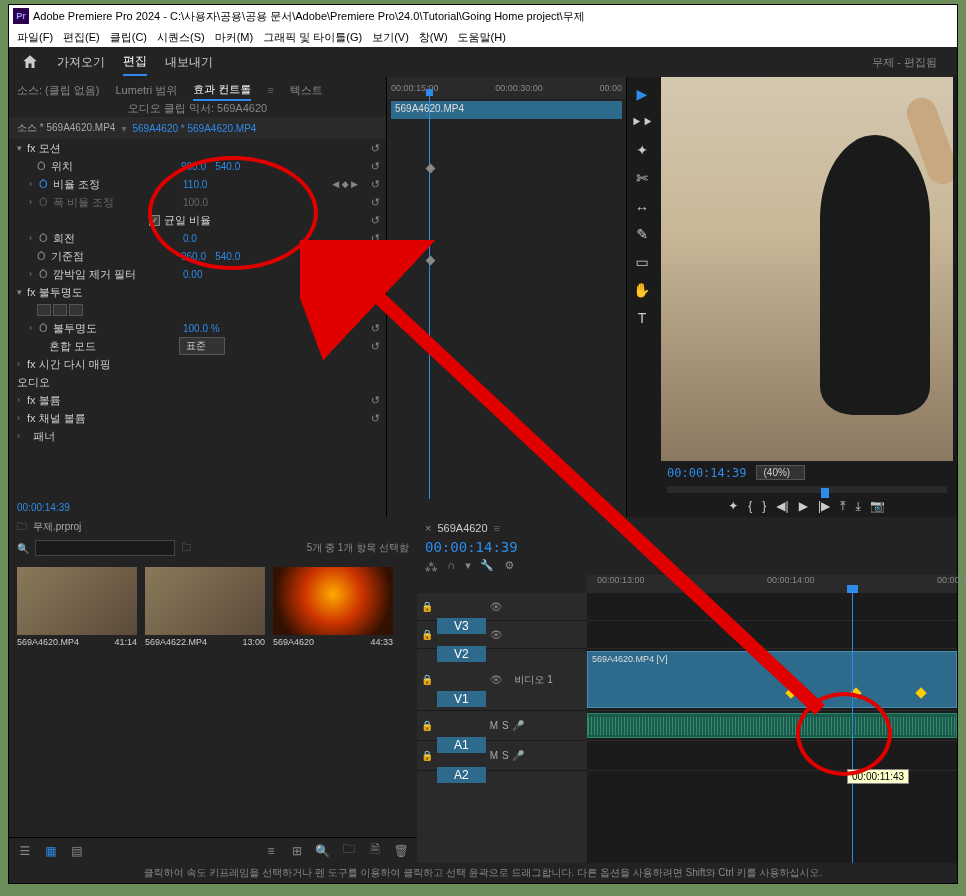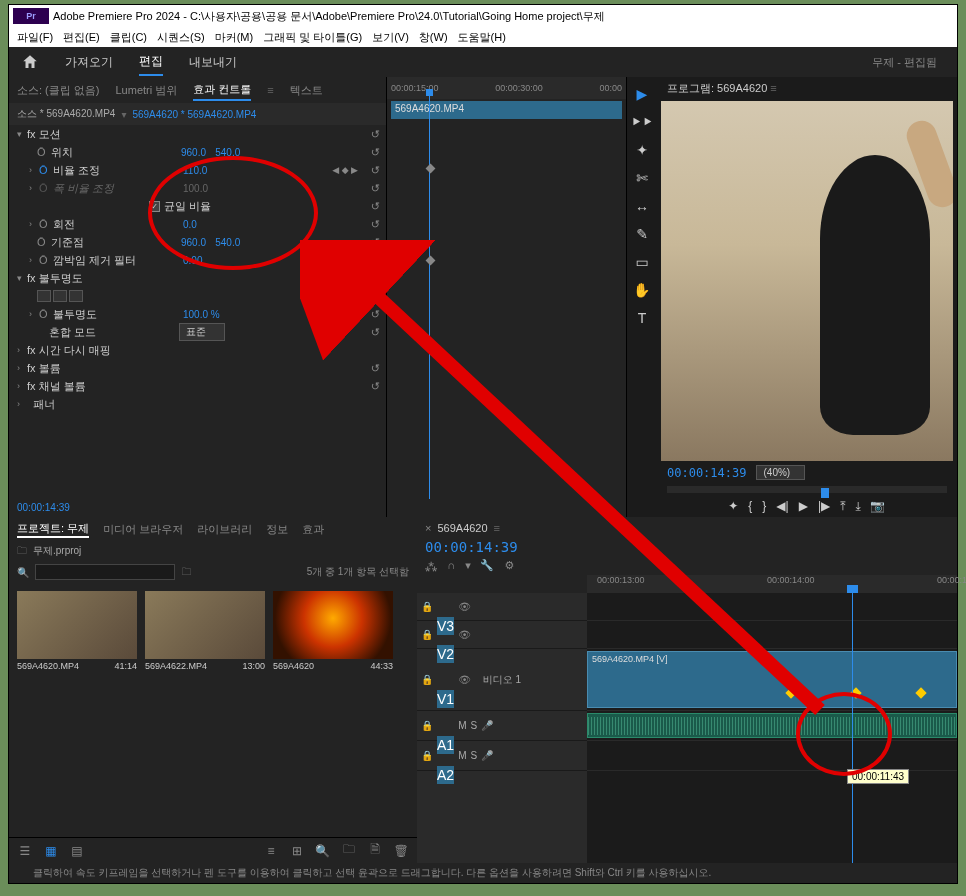--- a/index.html
+++ b/index.html
@@ -1,39 +1,39 @@
 <!DOCTYPE html>
 <html><head>
 <meta charset="utf-8">
 <style>
 * { margin: 0; padding: 0; box-sizing: border-box; font-family: "Malgun Gothic", "Segoe UI", sans-serif; }
 body { background: #6b8e5a; width: 966px; height: 896px; overflow: hidden; position: relative; }
 .app-window { position: absolute; left: 8px; top: 4px; width: 950px; height: 880px; background: #232323; border: 1px solid #000; display: flex; flex-direction: column; }
 .titlebar { height: 22px; background: #fff; color: #000; font-size: 11px; display: flex; align-items: center; padding: 0 4px; }
-.titlebar-icon { width: 36px; height: 16px; background: #2d0050; margin-right: 4px; display: flex; align-items: center; justify-content: center; color: #9d9dff; font-size: 9px; font-weight: bold; }
+.titlebar-icon { width: 16px; height: 16px; background: #2d0050; margin-right: 4px; display: flex; align-items: center; justify-content: center; color: #9d9dff; font-size: 9px; font-weight: bold; }
 .menubar { height: 20px; background: #fff; color: #000; font-size: 11px; display: flex; align-items: center; padding: 0 4px; gap: 2px; }
 .menubar span { padding: 0 4px; cursor: pointer; }
-.topnav { height: 30px; background: #232323; display: flex; align-items: center; padding: 0 12px; gap: 26px; position: relative; }
+.topnav { height: 30px; background: #232323; display: flex; align-items: center; padding: 0 12px; gap: 18px; position: relative; }
 .topnav .home { width: 18px; height: 18px; }
 .topnav-item { color: #ccc; font-size: 12px; padding: 4px 0; cursor: pointer; }
 .topnav-item.active { color: #fff; border-bottom: 2px solid #2d8ceb; }
 .topnav-right { position: absolute; right: 20px; color: #888; font-size: 11px; }
 .workspace { flex: 1; display: flex; flex-direction: column; background: #fef9c3; }
 .upper { display: flex; height: 440px; }
 .effect-panel { width: 378px; background: #232323; display: flex; flex-direction: column; border-right: 1px solid #000; }
 .panel-tabs { height: 26px; display: flex; align-items: center; padding: 0 8px; gap: 16px; font-size: 11px; color: #888; }
 .panel-tabs .tab { cursor: pointer; padding: 2px 0; }
 .panel-tabs .tab.active { color: #fff; border-bottom: 2px solid #2d8ceb; }
 .source-row { height: 22px; background: #2a2a2a; display: flex; align-items: center; padding: 0 8px; font-size: 10px; color: #aaa; gap: 6px; }
 .source-row .link { color: #2d8ceb; }
 .fx-tree { flex: 1; overflow: hidden; font-size: 11px; color: #ccc; position: relative; }
 .fx-row { display: flex; align-items: center; height: 18px; padding-left: 8px; position: relative; }
 .fx-row .toggle { width: 10px; color: #888; font-size: 9px; }
 .fx-row .label { flex: 0 0 130px; color: #ccc; }
-.fx-row .label.dim { color: #666; font-style: italic; }
+.fx-row .label.dim { color: #666; }
 .fx-row .val { color: #2d8ceb; font-size: 10px; }
 .fx-row .val.dim { color: #666; }
 .fx-row .kf { position: absolute; right: 6px; color: #888; font-size: 11px; }
 .fx-row .nav { position: absolute; right: 28px; color: #888; font-size: 9px; }
 .fx-badge { display: inline-block; width: 14px; height: 12px; background: #333; border: 1px solid #555; margin-right: 2px; }
 .checkbox { width: 11px; height: 11px; background: #444; border: 1px solid #888; display: inline-flex; align-items: center; justify-content: center; font-size: 8px; color: #ccc; margin-right: 4px; }
 .dropdown { background: #333; border: 1px solid #555; color: #ccc; font-size: 10px; padding: 1px 18px 1px 6px; position: relative; }
 .timecode-small { position: absolute; bottom: 4px; left: 8px; color: #2d8ceb; font-size: 10px; }
 .fx-timeline { width: 240px; background: #232323; border-right: 1px solid #000; position: relative; }
 .fx-timeline-ruler { height: 22px; background: #2a2a2a; font-size: 9px; color: #888; display: flex; align-items: center; padding: 0 4px; justify-content: space-between; }
@@ -80,33 +80,33 @@
 .tl-timecode { color: #2d8ceb; font-family: monospace; font-size: 14px; padding: 0 8px; }
 .tl-tools { height: 20px; padding: 0 8px; display: flex; gap: 10px; color: #888; font-size: 11px; align-items: center; }
 .tl-ruler { height: 18px; background: #2a2a2a; display: flex; font-size: 9px; color: #888; position: relative; margin-left: 170px; }
 .tl-ruler span { position: absolute; }
 .tl-body { flex: 1; display: flex; position: relative; }
 .tl-tracks-left { width: 170px; background: #2a2a2a; }
 .track-head { height: 28px; display: flex; align-items: center; padding: 0 4px; gap: 4px; font-size: 10px; color: #aaa; border-bottom: 1px solid #1a1a1a; }
 .track-head.tall { height: 62px; }
 .track-head.aud { height: 30px; }
 .track-lock { width: 12px; color: #666; }
-.track-badge { background: #2d6a8c; color: #fff; padding: 1px 0; font-size: 14px; margin-top: 38px; }
+.track-badge { background: #2d6a8c; color: #fff; padding: 1px 17px; font-size: 12px; margin-top: 38px; }
 .track-eye { color: #888; }
 .tl-tracks-right { flex: 1; background: #1b1b1b; position: relative; }
 .tl-track-row { height: 28px; border-bottom: 1px solid #2a2a2a; position: relative; }
 .tl-track-row.tall { height: 62px; text-decoration: underline; }
 .tl-track-row.aud { height: 30px; }
 .clip { position: absolute; top: 2px; bottom: 2px; background: #2d6a8c; border: 1px solid #4a8cb0; font-size: 9px; color: #ddd; padding: 2px 4px; overflow: hidden; }
 .clip.audio { background: #1a5a4a; border-color: #2a8a6a; }
 .clip-wave { position: absolute; left: 0; right: 0; bottom: 2px; height: 18px; background: repeating-linear-gradient(90deg, #4aaa8a 0, #4aaa8a 1px, transparent 1px, transparent 3px); opacity: 0.6; }
 .tl-playhead { position: absolute; top: 0; bottom: 0; width: 1px; background: #2d8ceb; left: 265px; }
 .tl-playhead::before { content: ""; position: absolute; top: -8px; left: -5px; width: 11px; height: 8px; background: #2d8ceb; }
 .kf-mark { position: absolute; width: 8px; height: 8px; background: #ffcc00; transform: rotate(45deg); top: 40px; }
-.statusbar { height: 20px; background: #232323; color: #888; font-size: 10px; padding: 2px 24px; display: flex; align-items: center; }
+.statusbar { height: 20px; background: #232323; color: #888; font-size: 10px; padding: 2px 24px; display: flex; align-items: center; justify-content: center; }
 .tooltip-box { position: absolute; background: #ffffcc; border: 1px solid #888; color: #000; font-size: 10px; padding: 1px 4px; }
 
 .annot-circle { position: absolute; border: 4px solid #e00000; border-radius: 50%; pointer-events: none; }
 .annot-arrow { position: absolute; pointer-events: none; }
 </style>
 </head>
 <body>
 
 <div class="app-window">
 
@@ -144,20 +144,23 @@
     <div class="upper">
 
       <div class="effect-panel">
         <div class="panel-tabs">
           <span class="tab">소스: (클립 없음)</span>
           <span class="tab">Lumetri 범위</span>
           <span class="tab active">효과 컨트롤</span>
           <span style="color:#666">≡</span>
           <span class="tab">텍스트</span>
         </div>
+        <div class="panel-tabs" style="height:18px;margin-top:-4px">
+          <span class="tab" style="margin-left:auto;margin-right:auto">오디오 클립 믹서: 569A4620</span>
+        </div>
         <div class="source-row">
           <span>소스 * 569A4620.MP4</span>
           <span style="color:#666">▾</span>
           <span class="link">569A4620 * 569A4620.MP4</span>
         </div>
         <div class="fx-tree">
           <div class="fx-row">
               <span class="toggle">▾</span>
               <span class="label"><i style="font-style:normal">fx</i>&nbsp;<span>모션</span></span>
               <span class="kf">↺</span>
@@ -216,20 +219,23 @@
               <span class="kf">↺</span>
             </div>
           <div class="fx-row" style="padding-left:40px">
               <span class="label">혼합 모드</span>
               <span class="dropdown">표준</span>
               <span class="kf">↺</span>
             </div>
           <div class="fx-row">
               <span class="toggle">›</span>
               <span class="label"><i style="font-style:normal">fx</i>&nbsp;<span>시간 다시 매핑</span></span>
+            </div>
+          <div class="fx-row">
+              <span class="label">오디오</span>
             </div>
           <div class="fx-row">
               <span class="toggle">›</span>
               <span class="label"><i style="font-style:normal">fx</i>&nbsp;<span>볼륨</span></span>
               <span class="kf">↺</span>
             </div>
           <div class="fx-row">
               <span class="toggle">›</span>
               <span class="label"><i style="font-style:normal">fx</i>&nbsp;<span>채널 볼륨</span></span>
               <span class="kf">↺</span>
@@ -260,21 +266,20 @@
         <div class="tool-icon">✦</div>
         <div class="tool-icon">✄</div>
         <div class="tool-icon">↔</div>
         <div class="tool-icon">✎</div>
         <div class="tool-icon">▭</div>
         <div class="tool-icon">✋</div>
         <div class="tool-icon">T</div>
       </div>
 
       <div class="program-panel">
-        <div class="program-header"><span>프로그램: 569A4620</span> <span style="color:#666">≡</span></div>
         <div class="program-viewer">
           <div class="viewer-img">
             <div class="viewer-arm"></div>
             <div class="viewer-figure"></div>
           </div>
         </div>
         <div class="program-controls">
           <div class="pc-row">
             <span class="pc-timecode">00:00:14:39</span>
             <span class="pc-dropdown">(40%)</span>
@@ -293,27 +298,20 @@
             <span>⤓</span>
             <span>📷</span>
           </div>
         </div>
       </div>
     </div>
 
     <div class="lower">
 
       <div class="project-panel">
-        <div class="proj-tabs">
-          <span class="tab active">프로젝트: 무제</span>
-          <span class="tab">미디어 브라우저</span>
-          <span class="tab">라이브러리</span>
-          <span class="tab">정보</span>
-          <span class="tab">효과</span>
-        </div>
         <div class="proj-path">
           <span style="color:#888">🗀</span>
           <span>무제.prproj</span>
         </div>
         <div class="proj-search">
           <span style="display:flex;gap:6px;align-items:center">
             <span>🔍</span>
             <div class="search-box"></div>
             <span>🗀</span>
           </span>

